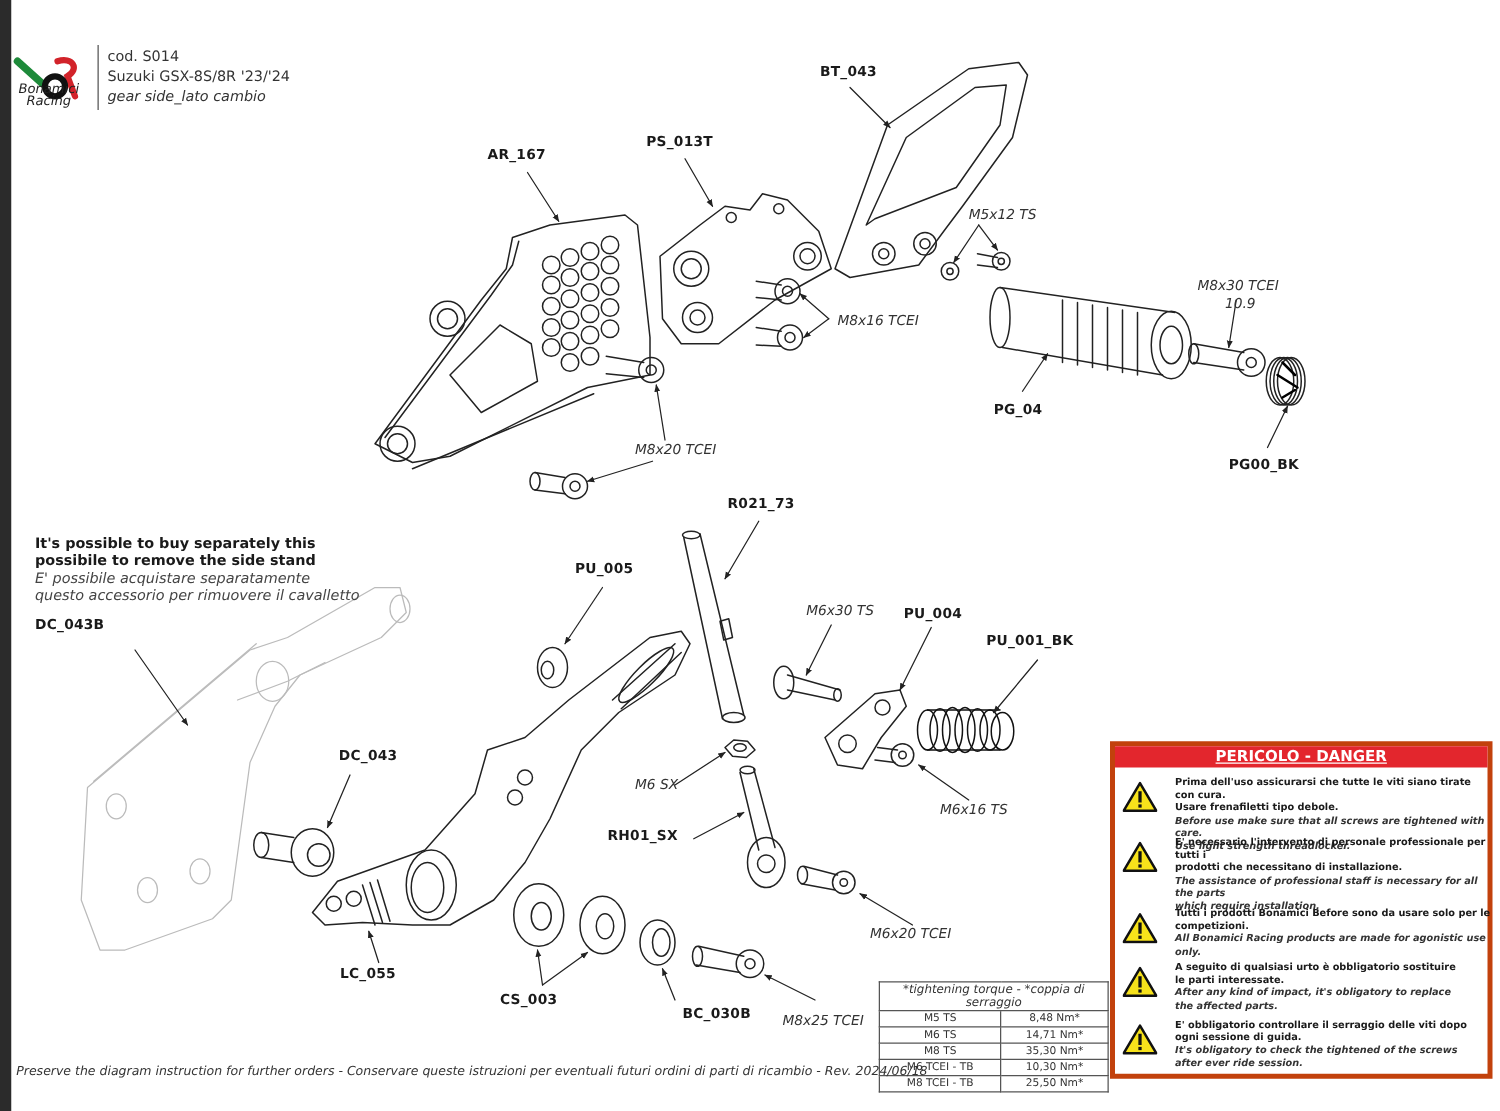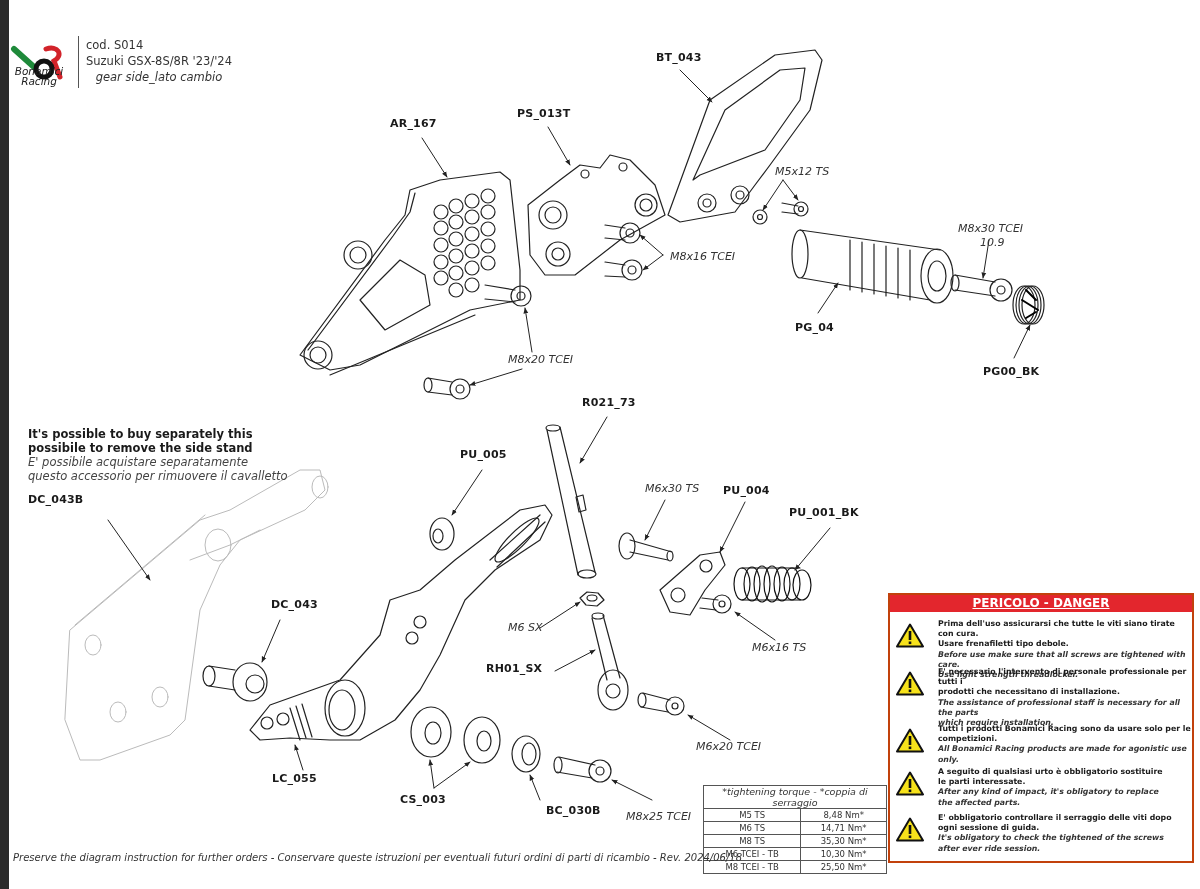--- a/index.html
+++ b/index.html
@@ -8,37 +8,37 @@
   .left-edge { position:absolute; left:0; top:0; width:9px; height:889px; background:#2b2b2b; }
   svg.diagram { position:absolute; left:0; top:0; width:1200px; height:889px; }
   .part-label { position:absolute; font-weight:bold; font-size:11px; letter-spacing:0.2px; color:#1a1a1a; white-space:nowrap; }
   .screw-label { position:absolute; font-style:italic; font-size:11px; color:#333; white-space:nowrap; }
 
   
   .logo { position:absolute; left:10px; top:34px; width:62px; height:58px; }
   .logo-text { position:absolute; left:6px; top:66px; width:66px; text-align:center; font-style:italic; font-size:10.5px; line-height:10px; color:#222; }
   .header-divider { position:absolute; left:78px; top:36px; width:1px; height:52px; background:#555; }
   .header-info { position:absolute; left:86px; top:37px; font-size:11.5px; line-height:16px; color:#333; }
-  .header-info .sub { font-style:italic;text-align:center; }
+  .header-info .sub { font-style:italic; }
 
   
   .note { position:absolute; left:28px; top:427px; font-size:11.5px; line-height:14px; }
   .note .en { font-weight:bold; color:#1a1a1a; }
   .note .it { font-style:italic; color:#444; }
 
   
   .footer { position:absolute; left:13px; top:852px; font-style:italic; font-size:10px; color:#333; white-space:nowrap; }
 
   
   .torque { position:absolute; left:703px; top:785px; width:184px; border-collapse:collapse; font-size:8.5px; color:#333; }
   .torque td, .torque th { border:1px solid #555; padding:0 2px; height:12px; text-align:center; font-weight:normal; }
   .torque th { font-style:italic; font-size:9.5px; height:14px; }
 
   
-  .danger { position:absolute; left:888px; top:593px; width:306px; height:270px; border:2px solid #c2410c; box-sizing:border-box; background:#fff; }
+  .danger { position:absolute; left:888px; top:593px; width:306px; height:270px; border:4px solid #c2410c; box-sizing:border-box; background:#fff; }
   .danger-head { height:17px; background:#e3262d; color:#fff; font-weight:bold; font-size:12px; text-align:center; line-height:17px; }
   .danger-head span { text-decoration:underline; }
   .warn { position:absolute; left:6px; width:296px; }
   .warn .tri { position:absolute; left:0; top:4px; width:28px; height:25px; }
   .warn .txt { position:absolute; left:42px; top:0; font-size:7.8px; line-height:10.2px; color:#1a1a1a; }
   .warn .txt .it-line { font-weight:bold; }
   .warn .txt .en-line { font-style:italic; font-weight:bold; color:#333; }
 </style>
 </head>
 <body>
@@ -411,21 +411,21 @@
     </div>
   </div>
 
   <div class="warn" style="top:129px;">
     <svg class="tri" viewBox="0 0 28 25">
         <path d="M14,1.5 L27,23.5 L1,23.5 Z" fill="#f7e21b" stroke="#111" stroke-width="2" stroke-linejoin="round"></path>
         <rect x="12.7" y="8" width="2.6" height="9" fill="#111"></rect>
         <rect x="12.7" y="18.5" width="2.6" height="2.6" fill="#111"></rect>
       </svg>
     <div class="txt">
-      <div class="it-line">Tutti i prodotti Bonamici Racing sono da usare solo per le competizioni.</div>
+      <div class="it-line">Tutti i prodotti Bonamici Before sono da usare solo per le competizioni.</div>
       <div class="en-line">All Bonamici Racing products are made for agonistic use only.</div>
     </div>
   </div>
 
   <div class="warn" style="top:172px;">
     <svg class="tri" viewBox="0 0 28 25">
         <path d="M14,1.5 L27,23.5 L1,23.5 Z" fill="#f7e21b" stroke="#111" stroke-width="2" stroke-linejoin="round"></path>
         <rect x="12.7" y="8" width="2.6" height="9" fill="#111"></rect>
         <rect x="12.7" y="18.5" width="2.6" height="2.6" fill="#111"></rect>
       </svg>

